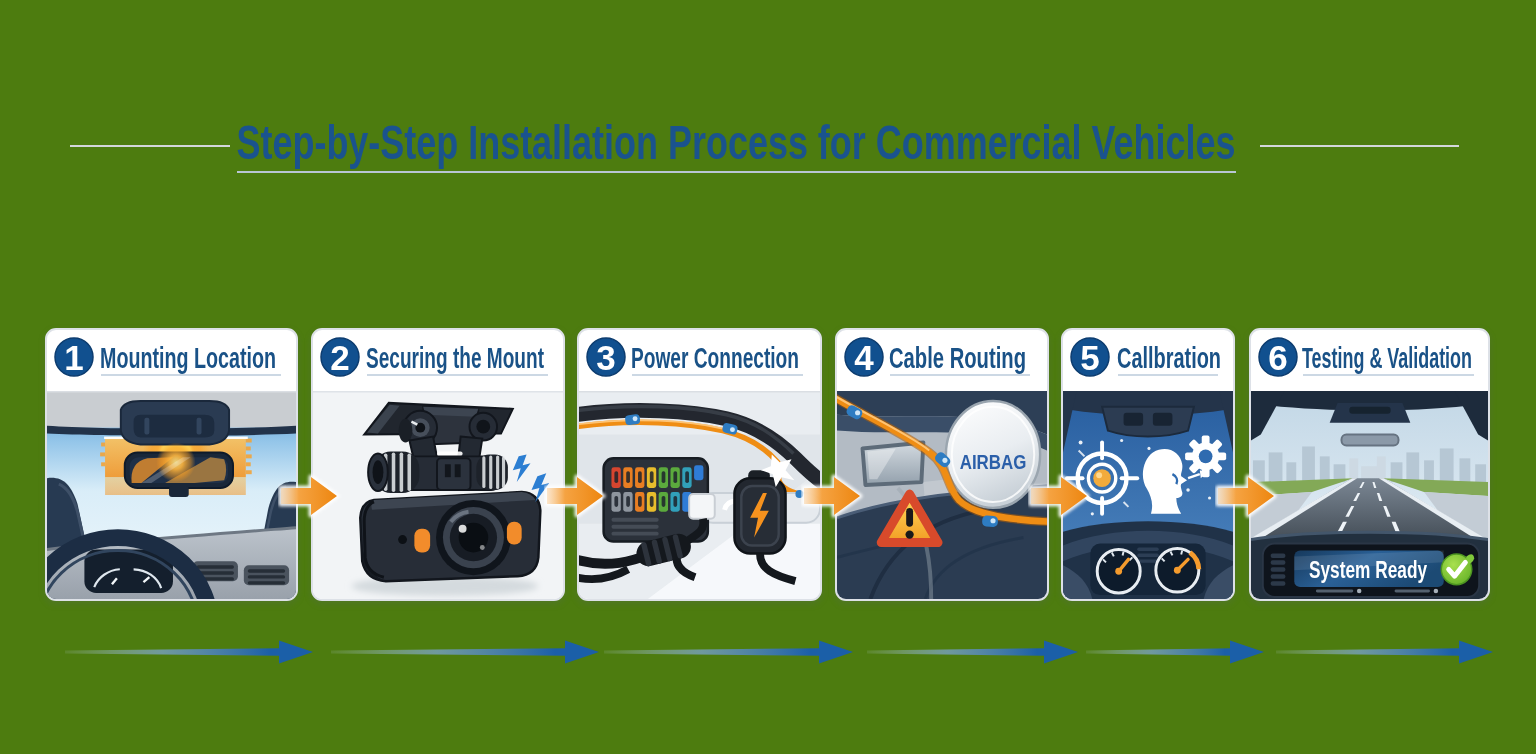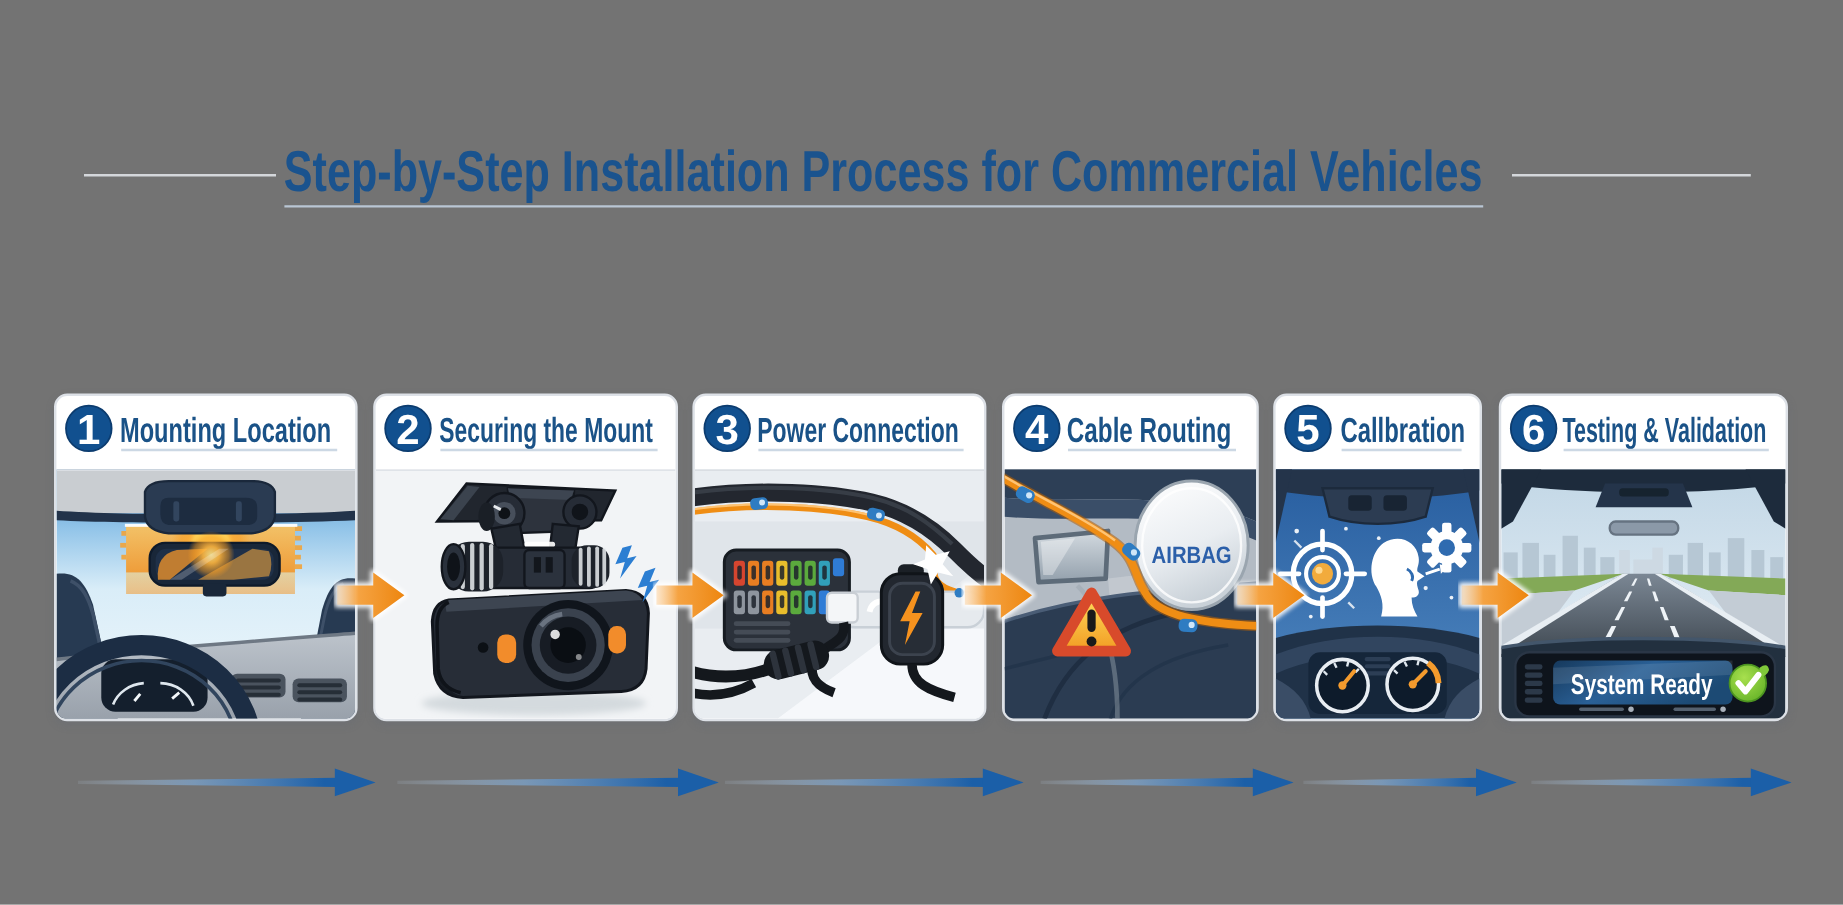--- a/index.html
+++ b/index.html
@@ -1,16 +1,16 @@
 <!DOCTYPE html>
 <html><head>
 <meta charset="utf-8">
 <style>
   html,body{margin:0;padding:0;background:#ffffff;}
-  .page{position:relative;width:1536px;height:754px;background:#737373;overflow:hidden;
+  .page{position:relative;width:1536px;height:754px;background:#4d7c0f;overflow:hidden;
         font-family:"Liberation Sans",sans-serif;}
   svg text{font-family:"Liberation Sans",sans-serif;}
   .title-svg{position:absolute;left:0;top:100px;}
   .card{position:absolute;top:328px;height:273px;background:#ffffff;border:2px solid #dde1e7;
         border-radius:11px;box-shadow:0 3px 7px rgba(90,100,120,.22);box-sizing:border-box;overflow:hidden;}
   .card-head{position:absolute;left:0;top:0;width:100%;height:61px;}
   .card-art{position:absolute;left:0;top:61px;width:100%;height:208px;}
   .oarrow{position:absolute;top:472px;}
   .barrow{position:absolute;top:639px;}
 </style>

